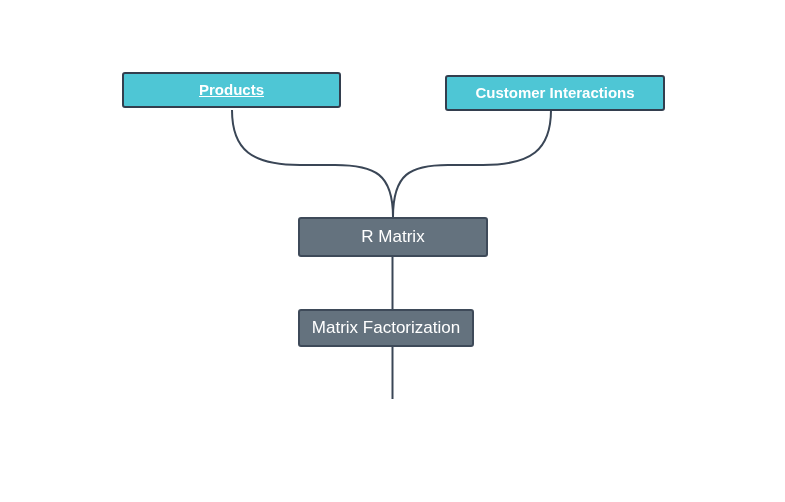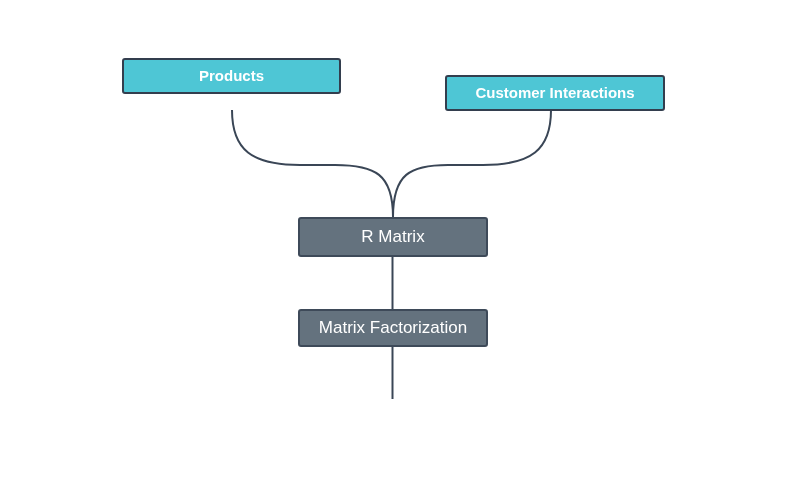--- a/index.html
+++ b/index.html
@@ -57,30 +57,30 @@
 
     <path d="M 232 110 C 232 150, 252 165, 300 165 L 335 165 C 375 165, 393 174, 393 217" fill="none" stroke="#3a4656" stroke-width="2"></path>
 
     <path d="M 551 110 C 551 150, 531 165, 483 165 L 448 165 C 410 165, 393 174, 393 217" fill="none" stroke="#3a4656" stroke-width="2"></path>
 
     <path d="M 392.5 256 L 392.5 310" fill="none" stroke="#3a4656" stroke-width="2"></path>
 
     <path d="M 392.5 346 L 392.5 399" fill="none" stroke="#3a4656" stroke-width="2"></path>
   </svg>
 
-  <div class="node source" style="left:122px; top:58px; width:219px; height:36px;">
+  <div class="node source" style="left:122px; top:72px; width:219px; height:36px;text-decoration:underline;">
     <span class="node-label">Products</span>
   </div>
 
   <div class="node source" style="left:445px; top:75px; width:220px; height:36px;">
     <span class="node-label">Customer Interactions</span>
   </div>
 
   <div class="node process" style="left:298px; top:217px; width:190px; height:40px;">
     <span class="node-label">R Matrix</span>
   </div>
 
-  <div class="node process" style="left:298px; top:309px; width:190px; height:38px;">
+  <div class="node process" style="left:298px; top:309px; width:176px; height:38px;">
     <span class="node-label">Matrix Factorization</span>
   </div>
 
 
 </div>
 
 </body></html>

